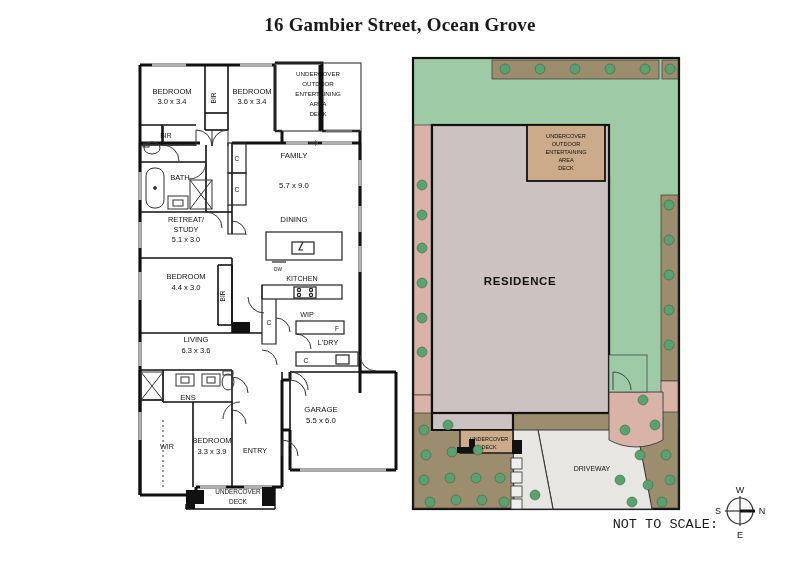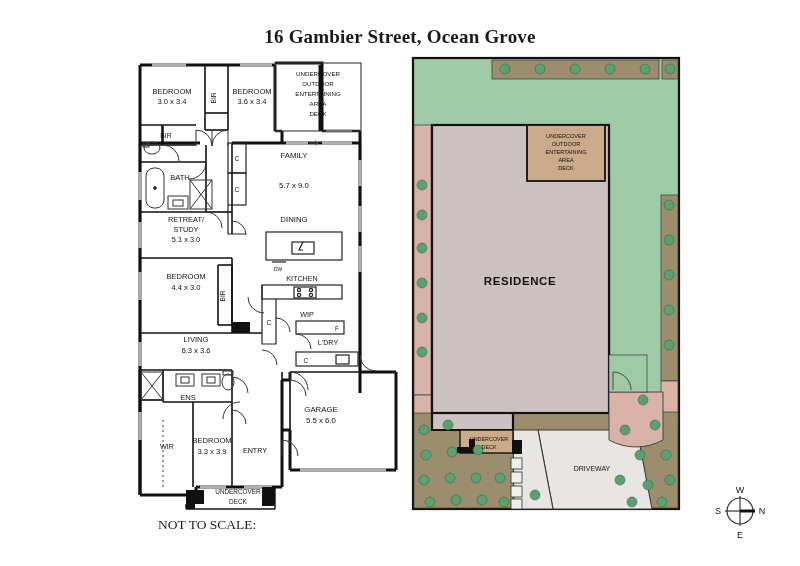--- a/index.html
+++ b/index.html
@@ -2,29 +2,29 @@
 <html><head>
 <meta charset="utf-8">
 <style>
   html,body{margin:0;padding:0;}
   body{
     width:800px;height:566px;background:#ffffff;
     font-family:"Liberation Sans", sans-serif;
     position:relative;overflow:hidden;
   }
   #page-title{
-    position:absolute;left:0;top:26px;width:800px;text-align:center;
+    position:absolute;left:0;top:14px;width:800px;text-align:center;
     font-family:"Liberation Serif", serif;
     font-size:19px;font-weight:bold;color:#1a1a1a;letter-spacing:.2px;
   }
   #plan-stage{position:absolute;left:0;top:0;width:800px;height:566px;}
   #footer-block{
     position:absolute;left:158px;top:516px;width:560px;
-    font-family:Liberation Serif, serif;
-    font-size:13.5px;color:#1a1a1a;line-height:1.28;
+    font-family:Liberation Mono, monospace;
+    font-size:13.5px;color:#1a1a1a;line-height:1.28;text-align:right;
   }
   #footer-note{display:block;}
   #footer-disclaimer{display:block;padding-left:14px;}
   svg{display:block;}
   .rm-label{
     font-family:"Liberation Sans", sans-serif;
     fill:#111;text-anchor:middle;
   }
 </style>
 </head>

